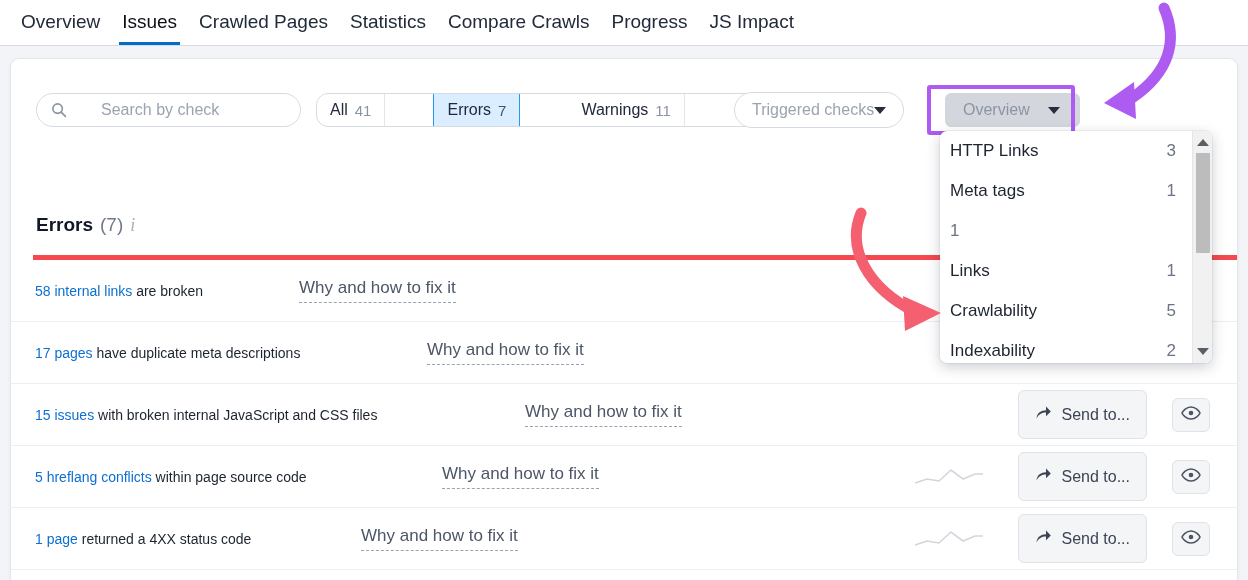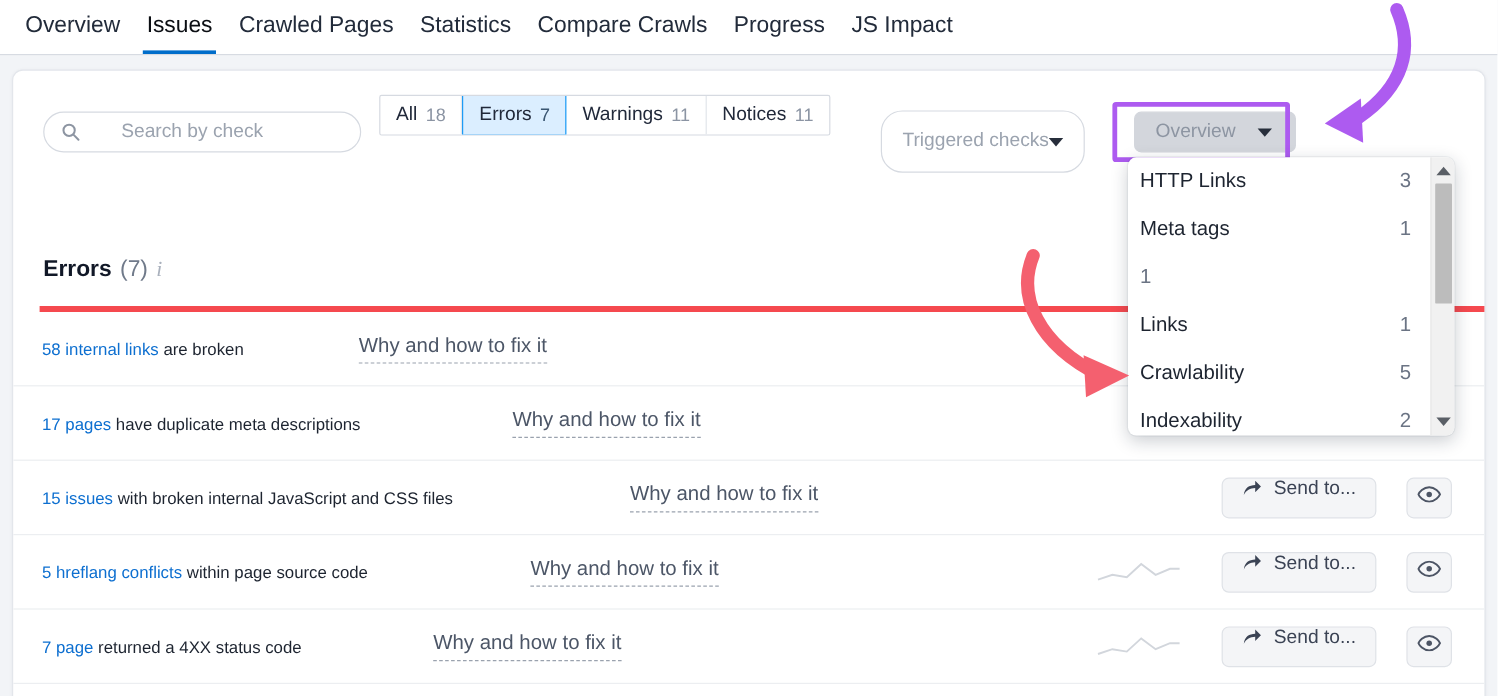--- a/index.html
+++ b/index.html
@@ -46,39 +46,40 @@
 
   .searchbox {
     position: absolute; left: 25px; top: 34px; width: 265px; height: 34px;
     border: 1px solid #d6dae1; border-radius: 17px; background: #fff;
     display: flex; align-items: center; padding-left: 14px; gap: 24px;
   }
   .searchbox .sicon { width: 16px; height: 16px; margin-right: 10px; flex: none; }
   .searchbox .placeholder { font-size: 16px; color: #9ba3af; }
 
   .segs {
-    position: absolute; left: 305px; top: 20px; height: 34px;
-    border: 1px solid #d6dae1; border-radius: 2px; display: flex; overflow: hidden;
+    position: absolute; left: 305px; top: 34px; height: 34px;
+    border: 1px solid #d6dae1; border-radius: 12px; display: flex; overflow: hidden;
     background: #fff;
+    gap: 48px;
   }
   .seg {
     display: flex; align-items: center; gap: 7px;
     padding: 0 13px; font-size: 16px; color: #21293a; cursor: pointer;
     border-right: 1px solid #e2e5ea; height: 100%;
   }
   .seg:last-child { border-right: none; }
   .seg .cnt { color: #8b94a3; font-size: 15px; }
   .seg.active {
     background: #dbeeff; border: 1px solid #1d9bf5;
     margin: -1px 0; height: calc(100% + 2px);
   }
   .seg.active .cnt { color: #3a5672; }
 
   .drop {
-    position: absolute; top: 33px; height: 52px;
+    position: absolute; top: 33px; height: 36px;
     border: 1px solid #d6dae1; border-radius: 18px; background: #fff;
     display: flex; align-items: center; 
     padding: 0 17px; font-size: 16px; color: #9ba3af; cursor: pointer;
   }
   #drop-triggered { left: 723px; }
   #drop-category {
     left: 934px; background: #d3d6dc; border-color: #d3d6dc;
     color: #8d95a2; border-radius: 6px; height: 34px; top: 34px;
     padding: 0 19px 0 17px; gap: 18px;
   }
@@ -114,23 +115,23 @@
   }
   .row:last-child { border-bottom: none; }
   .row .txt { position: absolute; left: 24px; font-size: 14px; color: #1d2430; white-space: nowrap; }
   .row .txt .lnk { color: #0d6fd0; }
   .row .fix {
     position: absolute; font-size: 17px; color: #4c5667;
     border-bottom: 1px dashed #9aa2ae; padding-bottom: 4px; cursor: pointer; white-space: nowrap;
   }
   .spark { position: absolute; right: 252px; width: 72px; height: 22px; }
   .sendto {
-    position: absolute; right: 90px; height: 34px;
+    position: absolute; right: 90px; height: 49px;
     background: #f4f5f7; border: 1px solid #dfe2e7; border-radius: 6px;
-    display: flex; align-items: flex-start; gap: 10px; padding: 0 16px;
+    display: flex; align-items: center; gap: 10px; padding: 0 16px;
     font-size: 16px; color: #3b4354; cursor: pointer; white-space: nowrap;
   }
   .eyebtn {
     position: absolute; right: 27px; width: 38px; height: 34px;
     background: #f4f5f7; border: 1px solid #dfe2e7; border-radius: 6px;
     display: flex; align-items: center; justify-content: center; cursor: pointer;
   }
 
   
   .menu {
@@ -185,21 +186,21 @@
             <circle cx="6.6" cy="6.6" r="4.7" fill="none" stroke="#8d95a2" stroke-width="1.7"></circle>
             <line x1="10.2" y1="10.2" x2="14.4" y2="14.4" stroke="#8d95a2" stroke-width="1.7" stroke-linecap="round"></line>
           </svg>
         </span>
         <span class="placeholder">Search by check</span>
       </div>
 
       <div class="segs">
         <div class="seg">
           <span>All</span>
-          <span class="cnt">18</span>
+          <span class="cnt">41</span>
         </div>
         <div class="seg active">
           <span>Errors</span>
           <span class="cnt">7</span>
         </div>
         <div class="seg">
           <span>Warnings</span>
           <span class="cnt">11</span>
         </div>
         <div class="seg">
@@ -289,21 +290,21 @@
             <svg width="20" height="14" viewBox="0 0 20 14">
               <path d="M10 1C5 1 1.7 5.3 1 7c.7 1.7 4 6 9 6s8.3-4.3 9-6c-.7-1.7-4-6-9-6z" fill="none" stroke="#4d5565" stroke-width="1.6"></path>
               <circle cx="10" cy="7" r="2.3" fill="#4d5565"></circle>
             </svg>
           </span>
         </div>
       </div>
 
       <div class="row">
         <div class="txt">
-          <span class="lnk">7 page</span><span> returned a 4XX status code</span>
+          <span class="lnk">1 page</span><span> returned a 4XX status code</span>
         </div>
         <div class="fix" style="left:350px">Why and how to fix it</div>
         <div class="spark">
           <svg width="72" height="22" viewBox="0 0 72 22">
               <polyline points="2,17 14,13 26,15 38,4 50,13 62,8 70,8" fill="none" stroke="#d2d6dc" stroke-width="1.6"></polyline>
             </svg>
         </div>
         <div class="sendto">
           <span>
             <svg width="17" height="15" viewBox="0 0 17 15">

